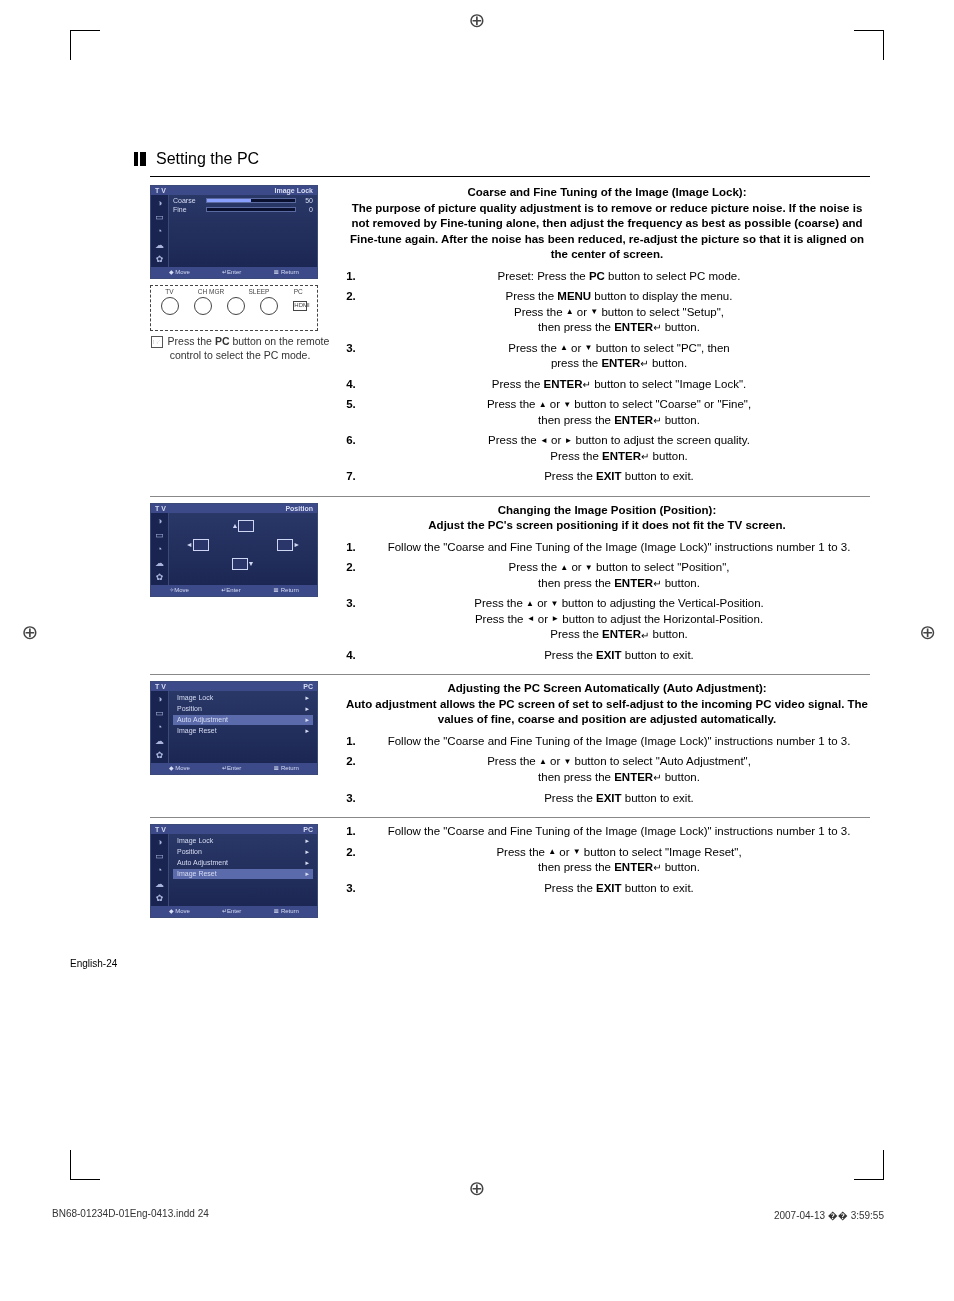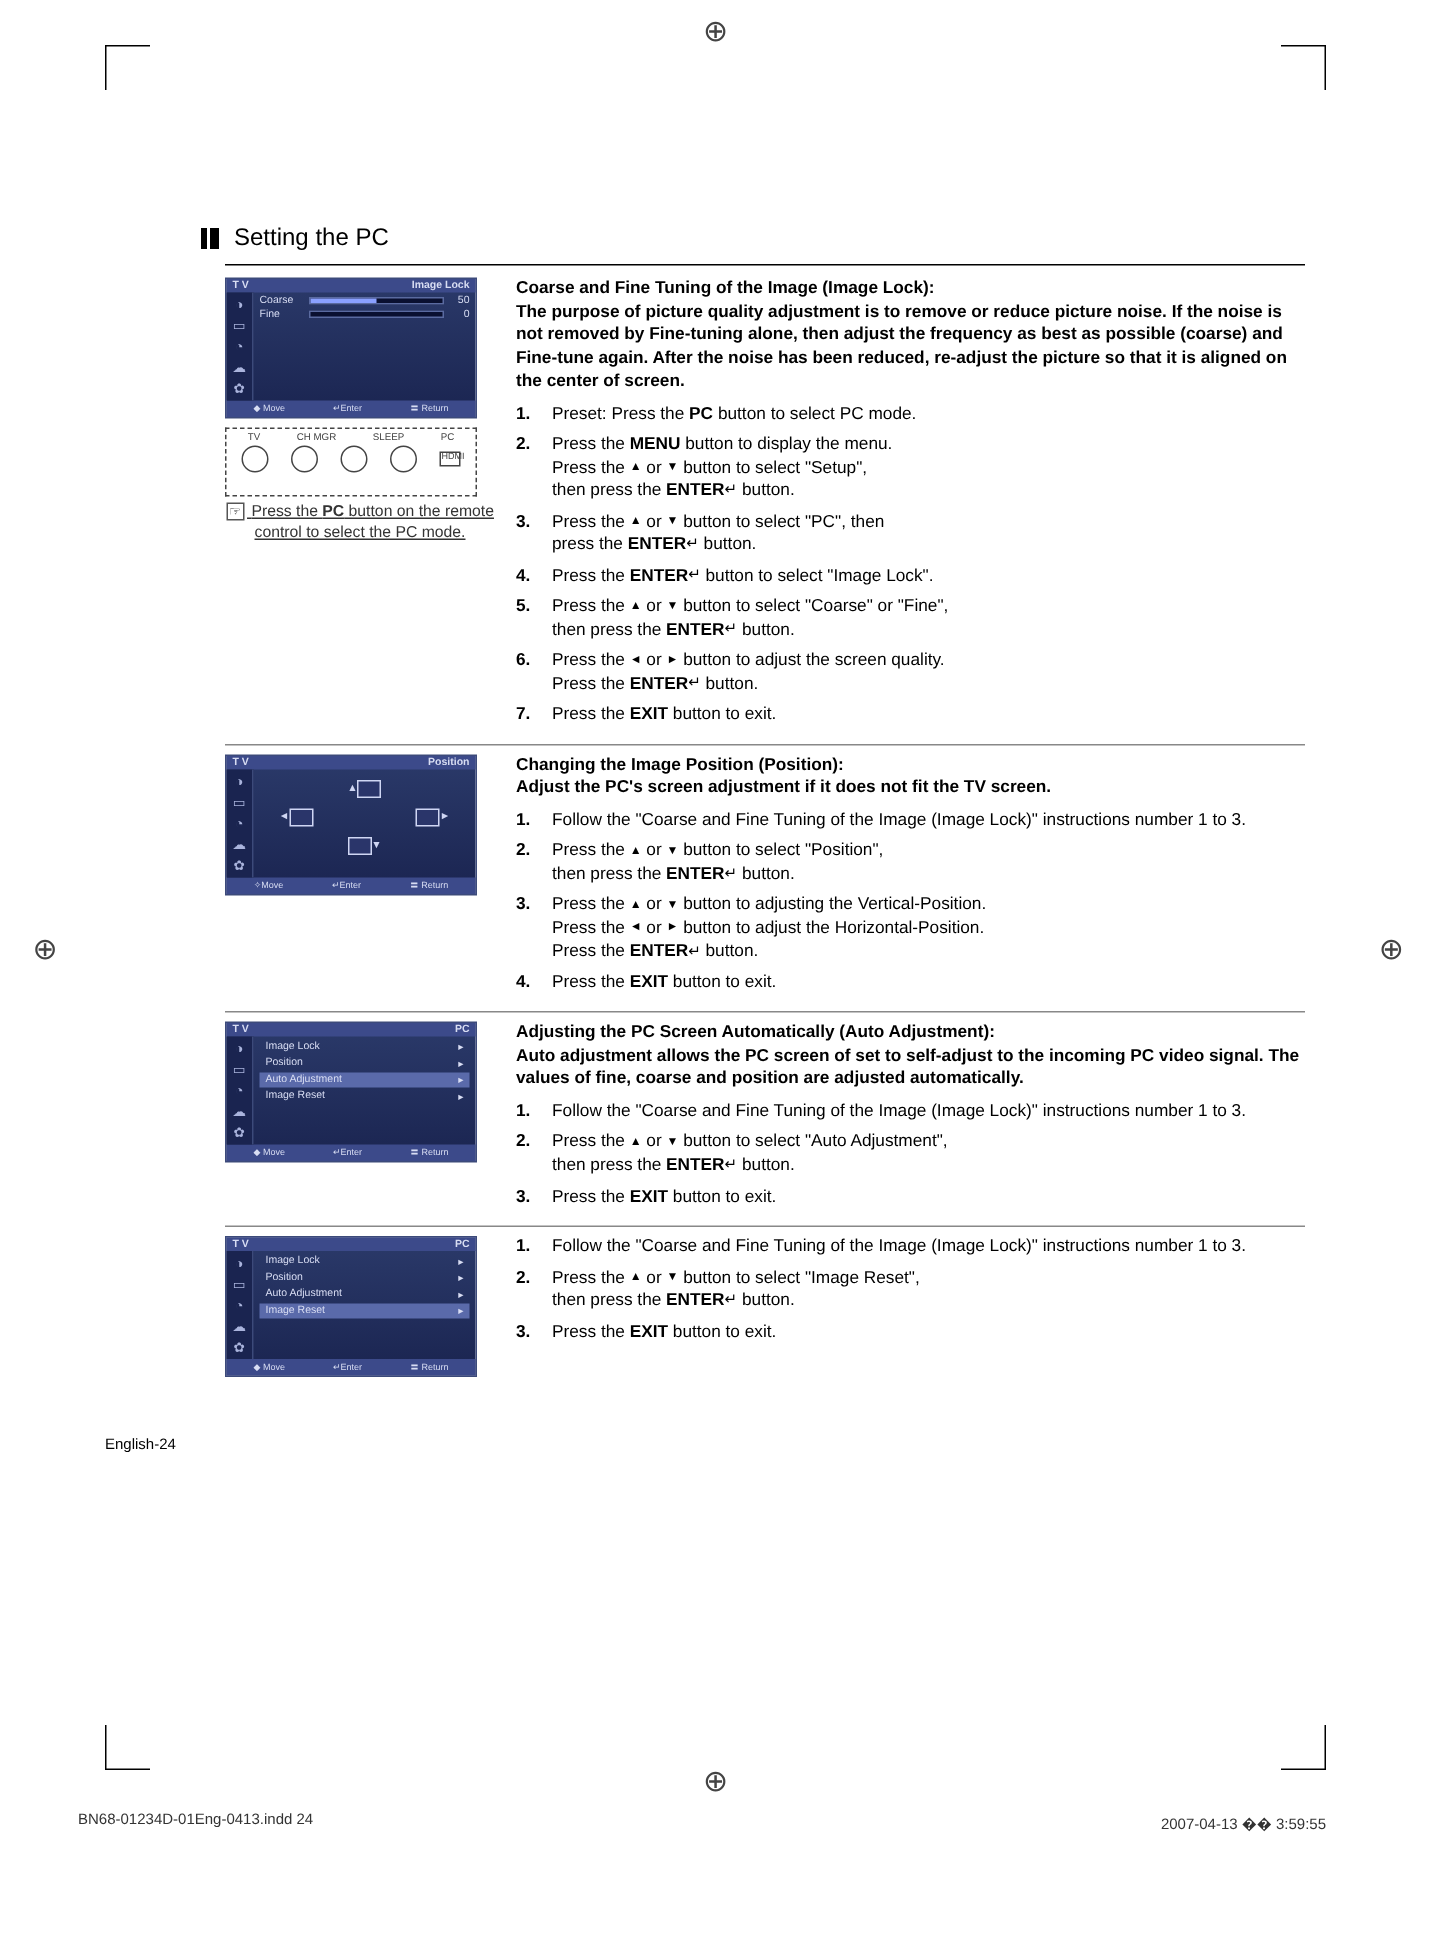--- a/index.html
+++ b/index.html
@@ -74,20 +74,21 @@
   .leftcol {
     width: 180px;
     flex-shrink: 0;
     font-size: 10px;
     color: #333;
   }
   .rightcol {
     flex: 1;
     font-size: 11.5px;
     line-height: 1.35;
+    text-align: center;
   }
   .osd {
     width: 168px;
     border: 1px solid #3c4a7a;
     background: linear-gradient(#2b3a6a, #1a2450);
     color: #d8ddf3;
     font-size: 7px;
     margin-bottom: 6px;
   }
   .osd .hdr {
@@ -168,21 +169,20 @@
     margin-bottom: 4px;
   }
   .remote .labels { display:flex; justify-content:space-around; margin-bottom:2px; }
   .remote .btns { display:flex; justify-content:space-around; align-items:center; }
   .remote .btn { width:18px; height:18px; border:1px solid #444; border-radius:50%; }
   .leftcol .note {
     font-size: 10.5px;
     line-height: 1.3;
     text-align: center;
     margin-top: 2px;
-    text-decoration: underline;
   }
   .leftcol .note .hand {
     display: inline-block;
     width: 12px;
     height: 12px;
     border: 1px solid #555;
     font-size: 9px;
     line-height: 11px;
     text-align: center;
     margin-right: 2px;
@@ -386,21 +386,21 @@
           <div class="ftr">
             <span>✧Move</span>
             <span>↵Enter</span>
             <span>〓 Return</span>
           </div>
         </div>
       </div>
       <div class="rightcol">
         <div class="bold-intro">
           <span>Changing the Image Position (Position):</span><br>
-          <span>Adjust the PC's screen adjustment if it does not fit the TV screen.</span>
+          <span>Adjust the PC's screen positioning if it does not fit the TV screen.</span>
         </div>
         <ol class="steps" id="steps2">
             <li>
               <span class="num">1.</span>
               <span class="txt">Follow the "Coarse and Fine Tuning of the Image (Image Lock)" instructions number 1 to 3.</span>
             </li>
             <li>
               <span class="num">2.</span>
               <span class="txt">Press the <span class="tri">▲</span> or <span class="tri">▼</span> button to select "Position",<br>then press the <b>ENTER</b><span class="enter-icon">↵</span> button.</span>
             </li>

